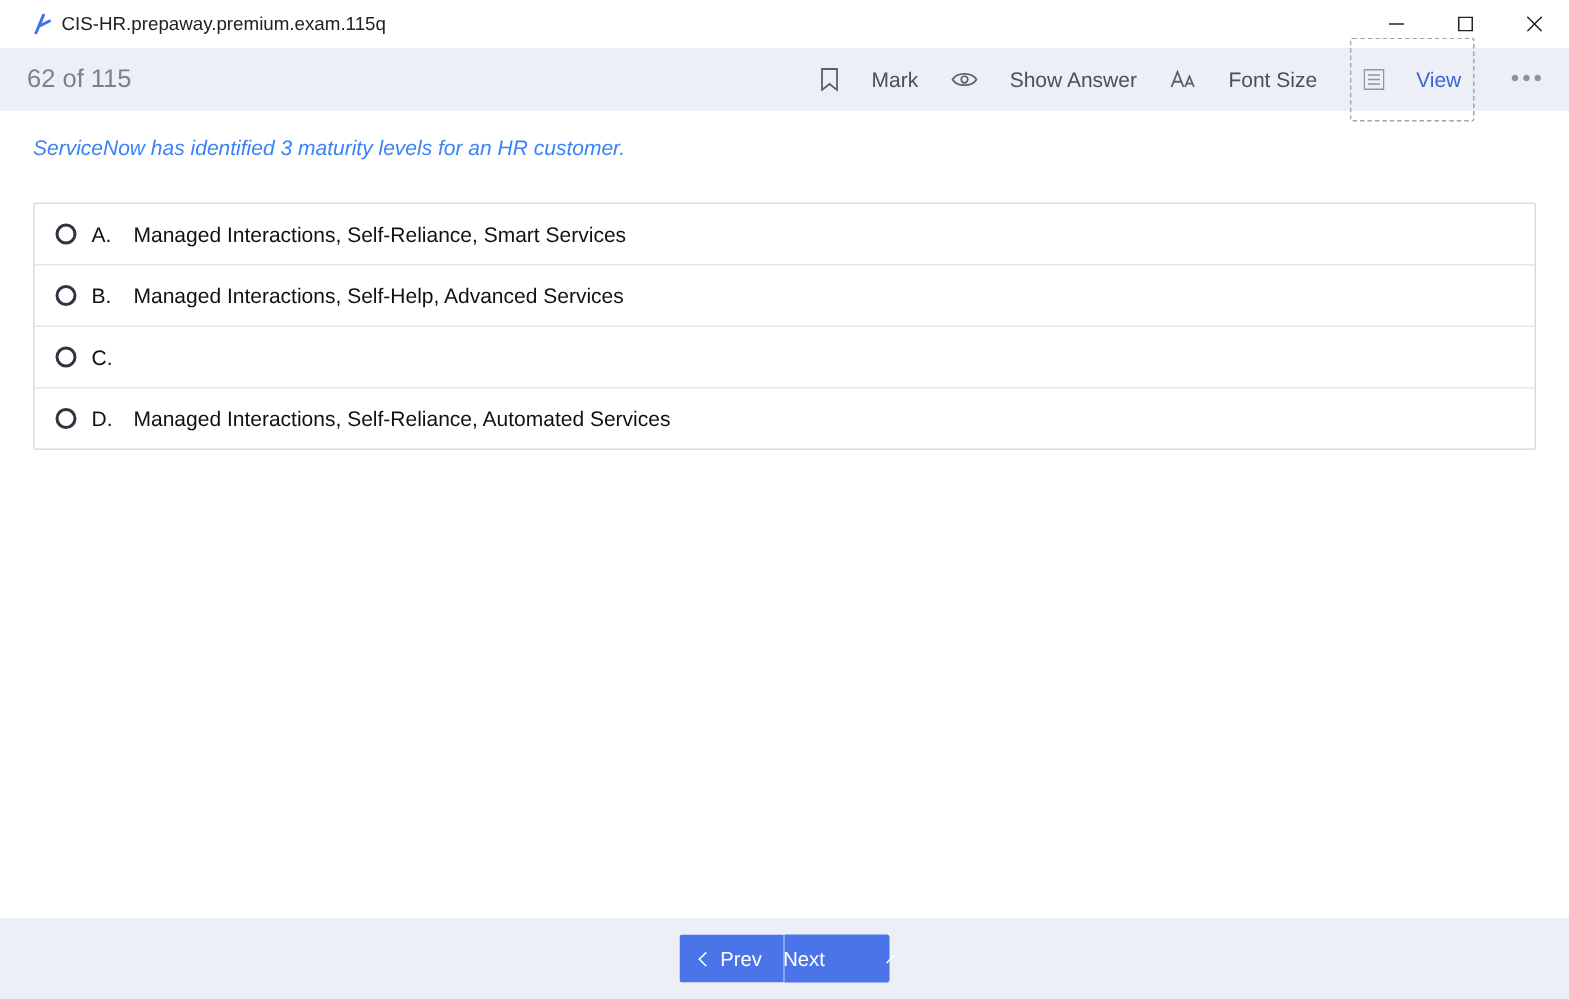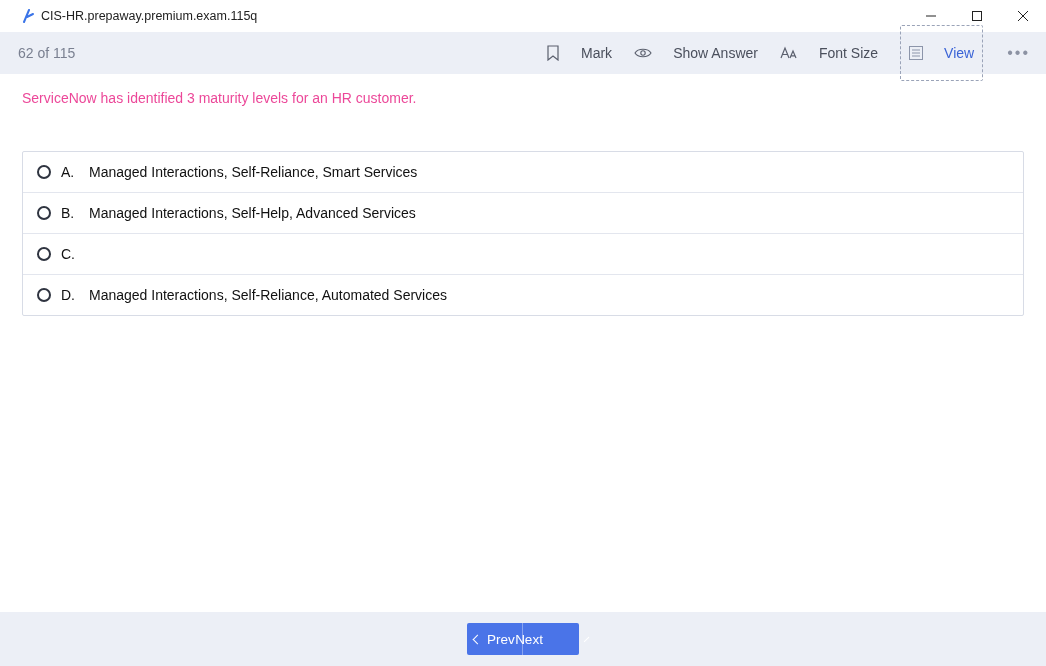--- a/index.html
+++ b/index.html
@@ -4,35 +4,35 @@
 <style>
   * { box-sizing: border-box; margin: 0; padding: 0; }
   html, body { width: 1046px; height: 666px; font-family: "Segoe UI", Arial, sans-serif; background: #fff; overflow: hidden; }
   .titlebar { height: 32px; display: flex; align-items: center; justify-content: space-between; padding: 0 0 0 21px; background: #fff; }
   .title-left { display: flex; align-items: center; gap: 6px; font-size: 12.5px; color: #222; }
   .app-logo { width: 14px; height: 14px; display: flex; align-items: center; justify-content: center; }
   .win-controls { display: flex; }
   .win-btn { width: 46px; height: 32px; display: flex; align-items: center; justify-content: center; color: #222; }
   .win-btn svg { display: block; }
   .toolbar { height: 42px; background: #eceff6; display: flex; align-items: center; justify-content: space-between; padding: 0 14px 0 18px; }
-  .progress { font-size: 14px; color: #7a8091; }
+  .progress { font-size: 17px; color: #7a8091; }
   .tool-right { display: flex; align-items: center; gap: 22px; }
   .tool-item { display: flex; align-items: center; gap: 21px; font-size: 14px; color: #4a4f5c; cursor: pointer; }
   .tool-item svg { display: block; }
   .view-item { color: #3a63d6; outline: 1px dashed #9aa3b8; outline-offset: -1px; padding: 20px 9px; border-radius: 2px; }
   .more { color: #8c92a3; letter-spacing: 2px; font-size: 16px; padding: 0 2px; cursor: pointer; }
   .content { padding: 14px 22px 0 22px; }
-  .question-text { font-size: 14px; color: #ec4899; line-height: 1.5; margin-bottom: 30px; }
+  .question-text { font-size: 14px; color: #3b82f6; line-height: 1.5; margin-bottom: 14px; font-style: italic; }
   .answers { border: 1px solid #d8dce6; border-radius: 2px; background: #fff; }
   .answer { display: flex; align-items: center; gap: 10px; padding: 12px 14px; font-size: 14px; color: #111; border-top: 1px solid #e3e6ee; cursor: pointer; }
   .answer:first-child { border-top: none; }
   .radio { width: 14px; height: 14px; border: 2px solid #2f3440; border-radius: 50%; flex-shrink: 0; }
   .ans-letter { min-width: 18px; }
   .footer { position: absolute; bottom: 0; left: 0; right: 0; height: 54px; background: #eceff6; display: flex; align-items: center; justify-content: center; gap: 0; }
-  .nav-btn { height: 32px; width: 56px; background: #4a74e8; color: #fff; font-size: 13.5px; display: flex; align-items: center; justify-content: center; gap: 6px; cursor: pointer; border: none; }
+  .nav-btn { height: 32px; width: 70px; background: #4a74e8; color: #fff; font-size: 13.5px; display: flex; align-items: center; justify-content: center; gap: 6px; cursor: pointer; border: none; }
   .nav-btn.prev { border-right: 1px solid rgba(255,255,255,0.35); border-top-left-radius: 2px; border-bottom-left-radius: 2px; }
   .nav-btn.next { border-top-right-radius: 2px; border-bottom-right-radius: 2px; gap: 43px; }
   .chev { width: 7px; height: 7px; border-style: solid; border-color: #fff; border-width: 0 0 1.5px 1.5px; display: inline-block; }
   .chev.left { transform: rotate(45deg); }
   .chev.right { transform: rotate(-135deg); }
 </style>
 </head>
 <body>
 
 <div class="titlebar">

